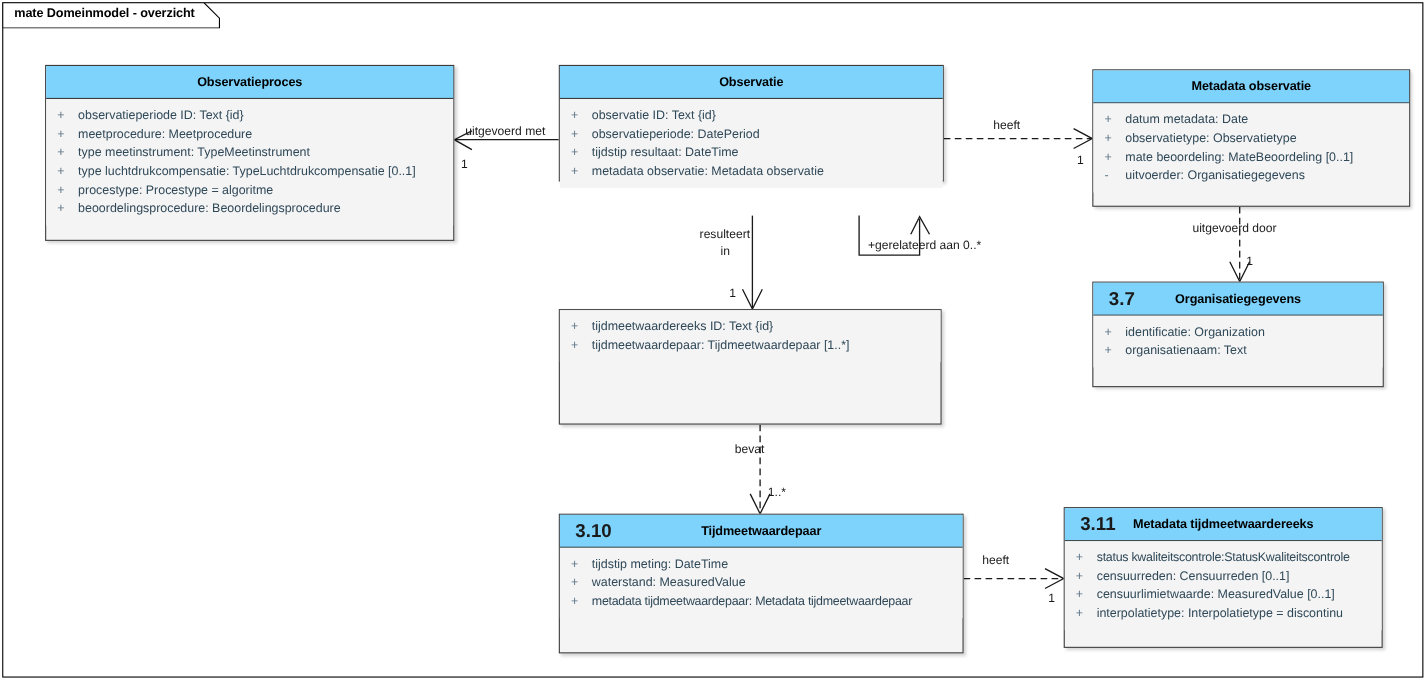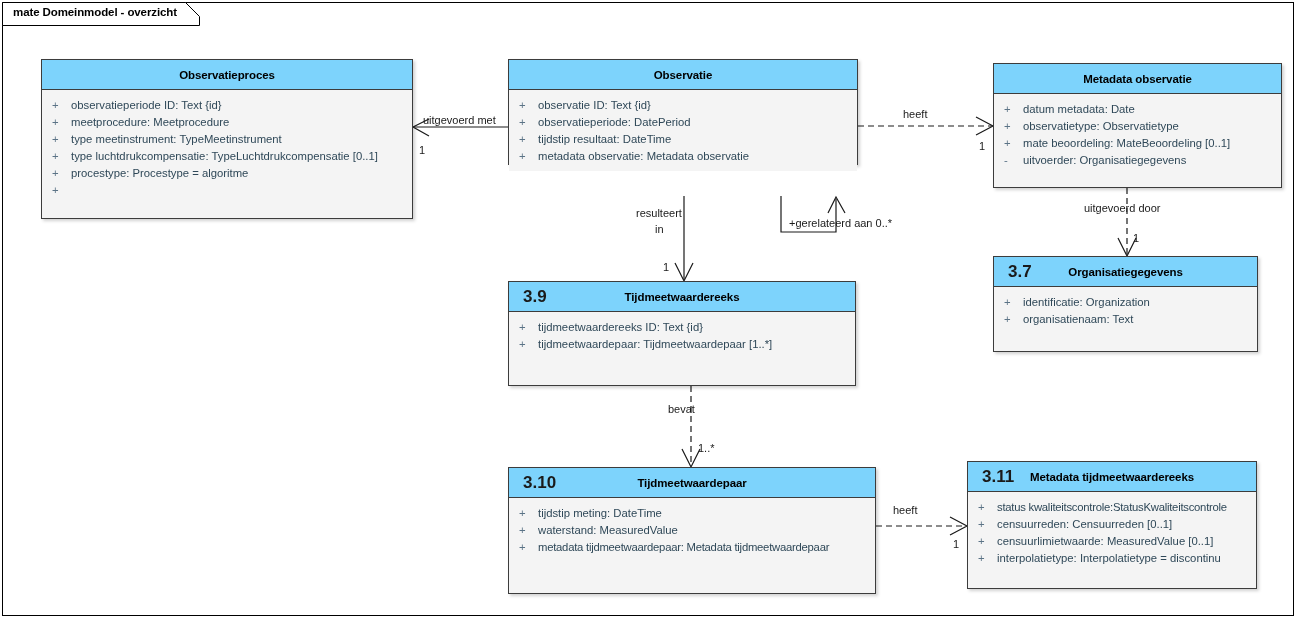--- a/index.html
+++ b/index.html
@@ -230,20 +230,21 @@
       <div class="attr">
         <span class="vis">+</span>
         <span class="sig">type luchtdrukcompensatie: TypeLuchtdrukcompensatie [0..1]</span>
       </div>
       <div class="attr">
         <span class="vis">+</span>
         <span class="sig">procestype: Procestype = algoritme</span>
       </div>
       <div class="attr">
         <span class="vis">+</span>
+        <span class="sig">beoordelingsprocedure: Beoordelingsprocedure</span>
       </div>
     </div>
   </div>
 
   <div class="uml" style="left:508px; top:59px; width:350px; height:106px;">
     <div class="uml-head">
       <div class="uml-num"></div>
       <div class="uml-title">Observatie</div>
     </div>
     <div class="uml-body">
@@ -302,24 +303,20 @@
         <span class="sig">identificatie: Organization</span>
       </div>
       <div class="attr">
         <span class="vis">+</span>
         <span class="sig">organisatienaam: Text</span>
       </div>
     </div>
   </div>
 
   <div class="uml" style="left:508px; top:281px; width:348px; height:105px;">
-    <div class="uml-head">
-      <div class="uml-num">3.9</div>
-      <div class="uml-title">Tijdmeetwaardereeks</div>
-    </div>
     <div class="uml-body">
       <div class="attr">
         <span class="vis">+</span>
         <span class="sig">tijdmeetwaardereeks ID: Text {id}</span>
       </div>
       <div class="attr">
         <span class="vis">+</span>
         <span class="sig">tijdmeetwaardepaar: Tijdmeetwaardepaar [1..*]</span>
       </div>
     </div>

